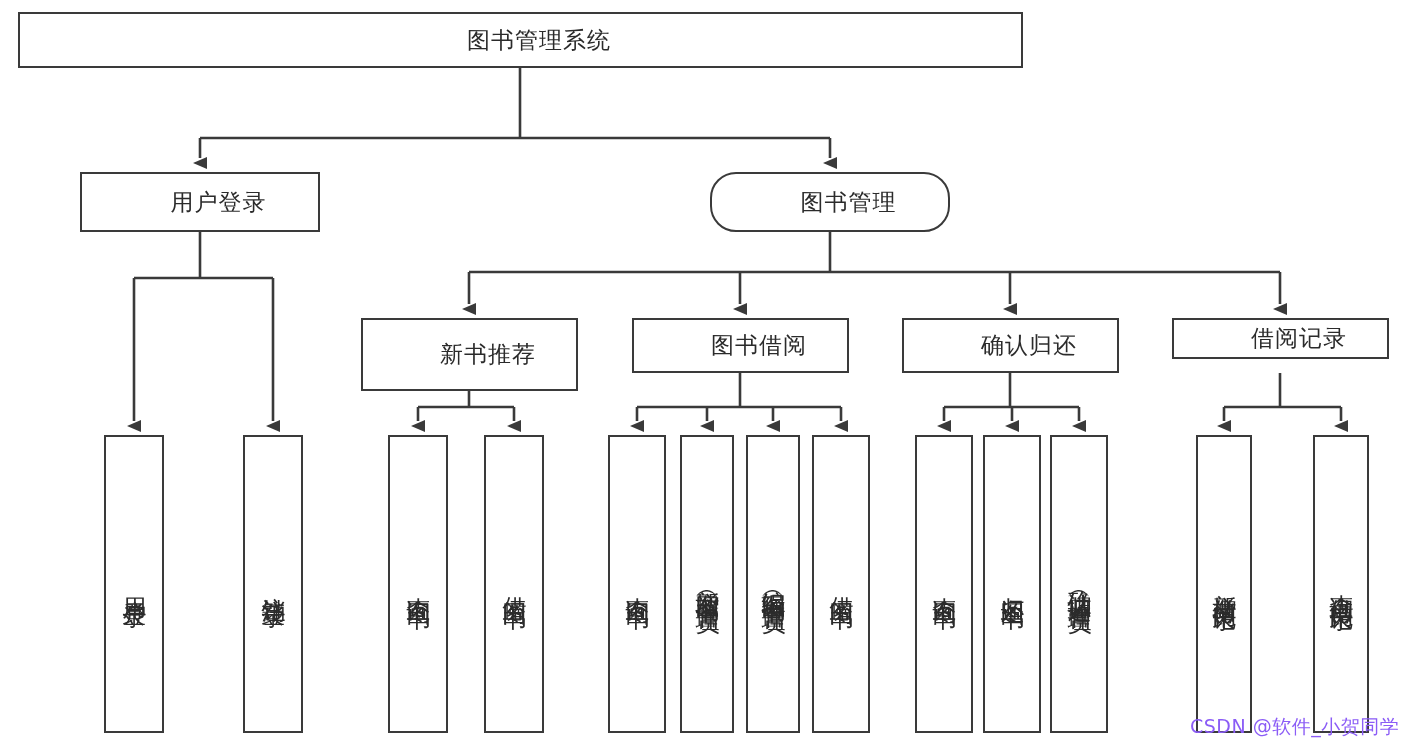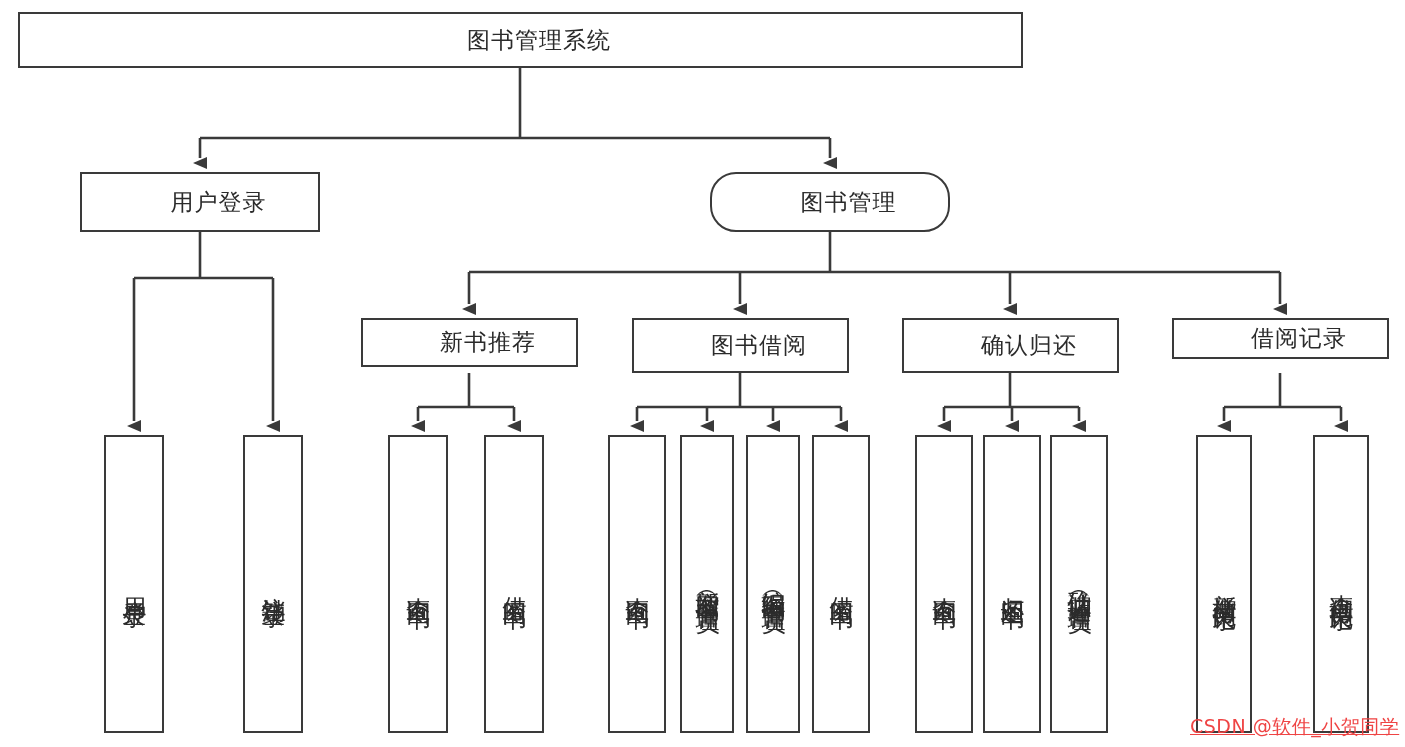--- a/index.html
+++ b/index.html
@@ -129,21 +129,21 @@
     <span>图书管理系统</span>
   </div>
 
   <div class="node horiz" id="node-l2-0" style="left: 80px; top: 172px; width: 240px; height: 60px; border-color: rgb(58, 58, 58); color: rgb(43, 43, 43);">
     <span>用户登录</span>
   </div>
   <div class="node horiz" id="node-l2-1" style="left: 710px; top: 172px; width: 240px; height: 60px; border-color: rgb(58, 58, 58); color: rgb(43, 43, 43); border-radius: 26px;">
     <span>图书管理</span>
   </div>
 
-  <div class="node horiz" id="node-l3-0" style="left: 361px; top: 318px; width: 217px; height: 49px; border-color: rgb(58, 58, 58); color: rgb(43, 43, 43);">
+  <div class="node horiz" id="node-l3-0" style="left: 361px; top: 318px; width: 217px; height: 73px; border-color: rgb(58, 58, 58); color: rgb(43, 43, 43);">
     <span>新书推荐</span>
   </div>
   <div class="node horiz" id="node-l3-1" style="left: 632px; top: 318px; width: 217px; height: 55px; border-color: rgb(58, 58, 58); color: rgb(43, 43, 43);">
     <span>图书借阅</span>
   </div>
   <div class="node horiz" id="node-l3-2" style="left: 902px; top: 318px; width: 217px; height: 55px; border-color: rgb(58, 58, 58); color: rgb(43, 43, 43);">
     <span>确认归还</span>
   </div>
   <div class="node horiz" id="node-l3-3" style="left: 1172px; top: 318px; width: 217px; height: 41px; border-color: rgb(58, 58, 58); color: rgb(43, 43, 43);">
     <span>借阅记录</span>
@@ -208,15 +208,15 @@
     <span class="vlabel-wrap">
         <span class="vlabel">新增借阅记录</span>
       </span>
   </div>
   <div class="node vert" id="node-leaf-12" style="left: 1313px; top: 435px; width: 56px; height: 298px; border-color: rgb(58, 58, 58); color: rgb(43, 43, 43);">
     <span class="vlabel-wrap">
         <span class="vlabel">查询借阅记录</span>
       </span>
   </div>
 
-  <div class="watermark" id="watermark" style="left: 1190px; top: 714px; color: #ef4444; text-decoration: underline;">CSDN @软件_小贺同学</div>
+  <div class="watermark" id="watermark" style="left: 1190px; top: 714px; color: #8b5cf6;">CSDN @软件_小贺同学</div>
 
 </div>
 
 </body></html>

